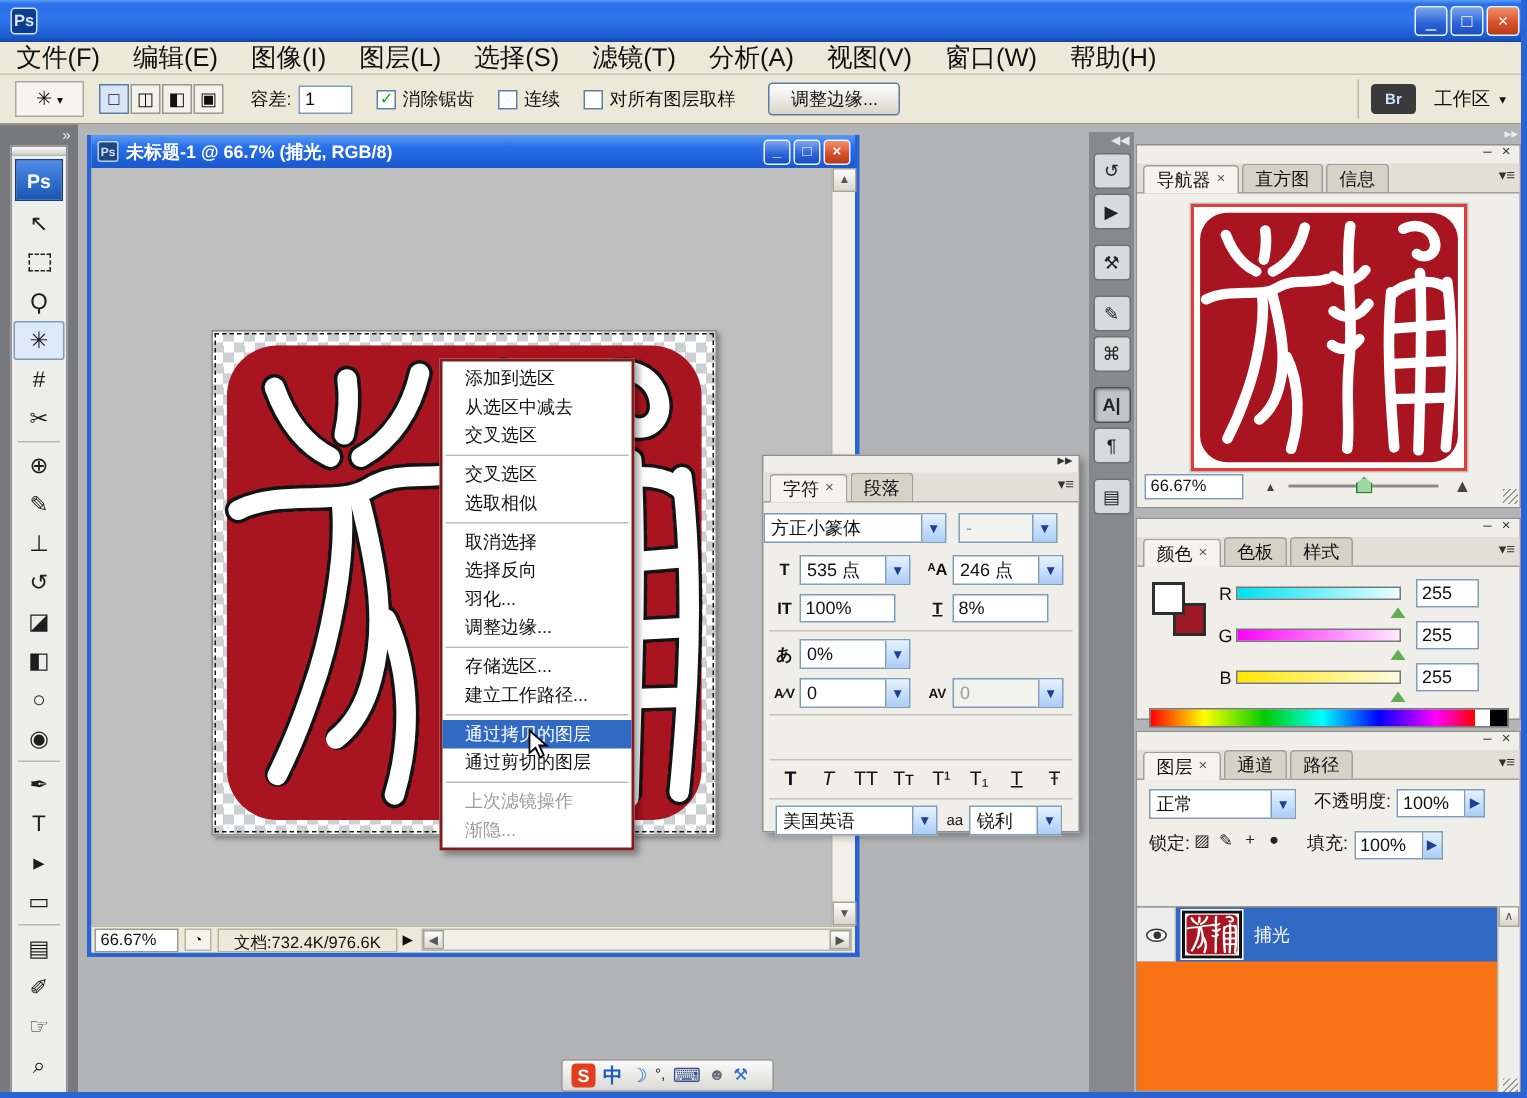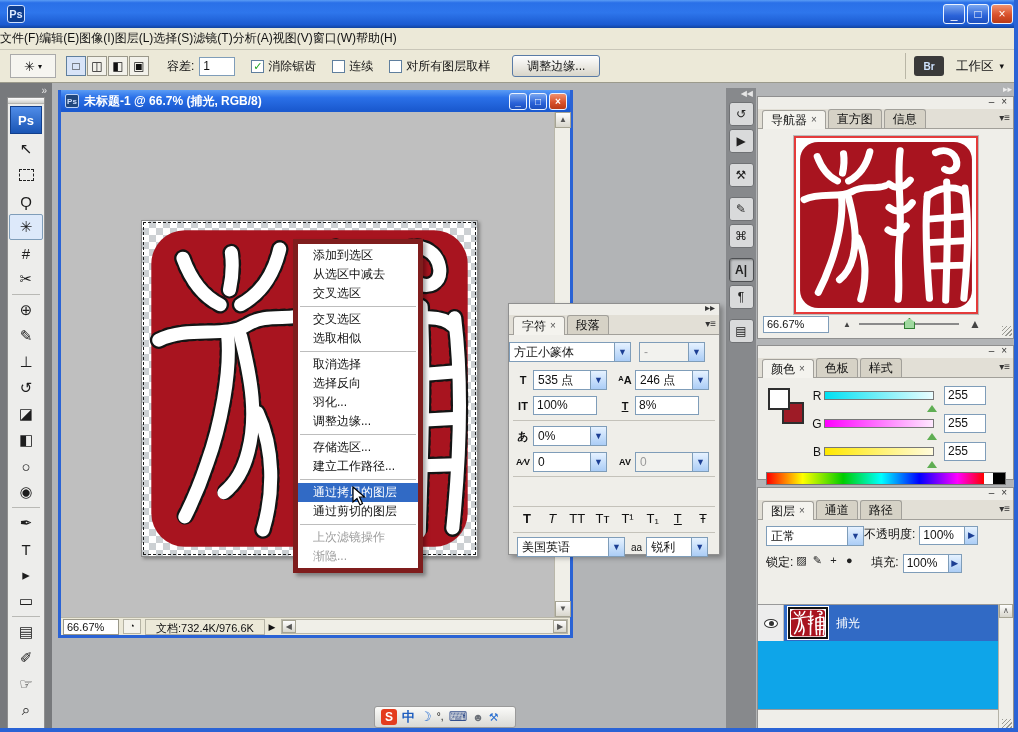--- a/index.html
+++ b/index.html
@@ -16,21 +16,21 @@
     background:#0d3d8f;color:#dbe9ff;font-weight:bold;font-size:11px;display:flex;align-items:center;justify-content:center;}
   .apptitle{font-weight:bold;font-size:13px;text-shadow:1px 1px 1px #0b3b8c;letter-spacing:.5px;
     font-family:"DejaVu Sans Mono","Liberation Mono",monospace;}
   .winbtns{margin-left:auto;display:flex;gap:2px;margin-right:5px;}
   .xpbtn{width:22px;height:20px;border-radius:3px;border:1px solid #eaf2ff;color:#fff;font-size:12px;line-height:18px;
     text-align:center;background:linear-gradient(180deg,#7aa7f0,#2a62d8 60%,#1c4fbe);}
   .xpbtn.close{background:linear-gradient(180deg,#f0926f,#d9512b 55%,#b93a17);}
 
   .menubar{left:0;top:28px;width:1018px;height:22px;background:#ece9d8;border-bottom:1px solid #c9c6b8;
     display:flex;align-items:center;}
-  .menuitem{padding:0 0;line-height:21px;font-size:12px;}
+  .menuitem{padding:0 11px;line-height:21px;font-size:17px;}
 
   
   .optionsbar{left:0;top:50px;width:1018px;height:33px;background:#ece9d8;border-bottom:1px solid #9b9a8c;
     display:flex;align-items:center;}
   .optsep{width:1px;height:26px;background:#b9b6a6;margin:0 8px;}
   .toolpreview{width:46px;height:24px;margin-left:10px;border:1px solid #aaa;background:#f6f5f0;
     display:flex;align-items:center;justify-content:center;gap:3px;font-size:13px;}
   .selmode{display:flex;gap:1px;margin-left:10px;}
   .selmode span{width:20px;height:20px;border:1px solid #9a988a;background:#f2f1ea;text-align:center;line-height:18px;font-size:12px;}
   .selmode span.on{background:#d8e4f8;border-color:#5f7f9e;}
@@ -79,21 +79,21 @@
   .hscroll{flex:1;height:15px;margin:0 2px;background:#f0efe8;border:1px solid #b9b7aa;display:flex;justify-content:space-between;align-items:center;}
   .hscroll .sarrow{height:13px;width:14px;line-height:11px;}
 
   .canvas{position:absolute;left:80px;top:108px;width:337px;height:337px;
     background:conic-gradient(#ccd0d3 25%,#fff 0 50%,#ccd0d3 0 75%,#fff 0) 0 0/14px 14px;
     border:1px solid #8a8a8a;box-shadow:2px 2px 3px rgba(60,60,60,.45);}
   .canvas svg{position:absolute;inset:0;}
   .canvas::after{content:"";position:absolute;inset:1px;border:1px dashed #1a1a1a;pointer-events:none;}
 
   
-  .ctxmenu{left:293px;top:239px;width:130px;background:#fff;border:5px solid #7f1d1d;
+  .ctxmenu{left:293px;top:239px;width:130px;background:#fff;border:2px solid #7f1d1d;
     box-shadow:3px 3px 4px rgba(0,0,0,.35);padding:2px 0;z-index:30;}
   .ctxitem{height:19px;line-height:19px;padding-left:15px;font-size:12px;white-space:nowrap;}
   .ctxitem.hl{background:#316ac5;color:#fff;}
   .ctxitem.dis{color:#9d9d9d;}
   .ctxsep{height:1px;background:#bdbdbd;margin:3px 2px;}
 
   
   .charpanel{left:508px;top:303px;width:212px;height:252px;background:#efeee9;border:1px solid #8f8f8f;
     box-shadow:3px 3px 5px rgba(0,0,0,.3);z-index:20;}
   .pchevrow{height:11px;position:relative;}
@@ -157,21 +157,21 @@
   .chthumb{position:absolute;right:-4px;top:8px;width:0;height:0;border:5px solid transparent;border-bottom:7px solid #5fae53;}
   .chval{width:42px;height:19px;border:1px solid #7f9db9;background:#fff;margin-left:10px;padding:1px 3px;}
   .spectrum{position:absolute;left:8px;top:94px;width:240px;height:13px;border:1px solid #777;
     background:linear-gradient(90deg,#f00 0%,#ff0 15%,#0c0 32%,#0ff 48%,#00f 64%,#f0f 80%,#f00 91%,#fff 91%,#fff 95%,#000 95%);}
 
   .lrow1,.lrow2{position:absolute;left:0;right:0;display:flex;align-items:flex-start;font-size:12px;}
   .spin{width:46px;height:19px;border:1px solid #7f9db9;background:#fff;padding:1px 3px;}
   .spinbtn{width:13px;height:19px;background:linear-gradient(180deg,#e6f2ff,#abcdf6);border:1px solid #7f9db9;border-left:none;
     color:#1c3f94;font-size:9px;text-align:center;line-height:17px;}
   .lockico{width:16px;text-align:center;font-size:11px;color:#222;}
-  .layerlist{position:absolute;left:0;right:15px;top:84px;height:106px;background:#0ea5e9;border-top:1px solid #999;border-bottom:1px solid #999;}
+  .layerlist{position:absolute;left:0;right:15px;top:84px;height:124px;background:#f97316;border-top:1px solid #999;border-bottom:1px solid #999;}
   .layerrow{position:absolute;left:0;right:0;top:0;height:36px;background:#316ac5;display:flex;align-items:center;}
   .eyecell{width:26px;height:36px;background:#ededed;border-right:1px solid #bbb;display:flex;align-items:center;justify-content:center;}
   .eye{width:14px;height:9px;border:1px solid #333;border-radius:50%;position:relative;background:#fff;}
   .eye::after{content:"";position:absolute;left:4px;top:1.5px;width:5px;height:5px;background:#333;border-radius:50%;}
   .lthumb{width:40px;height:32px;margin-left:4px;border:2px solid #111;background:#fff;position:relative;outline:1px solid #fff;}
   .lname{color:#fff;margin-left:8px;font-size:12px;}
   .llscroll{position:absolute;right:0;top:84px;width:15px;height:124px;background:#efeee9;border-left:1px solid #b5b3a8;}
   .lbottom{position:absolute;left:0;right:0;top:208px;height:24px;border-top:1px solid #a6a49a;display:flex;align-items:center;
     justify-content:flex-end;gap:11px;padding-right:22px;font-size:12px;color:#333;}
 
@@ -641,21 +641,21 @@
           <span>路径</span>
         </span>
       <span class="pmenu">▾≡</span>
     </div>
     <div class="pcontent" style="height:210px">
       <div class="lrow1" style="top:6px">
         <span class="combo" style="width:98px;margin-left:8px">
           <span class="cval">正常</span>
           <span class="carr">▼</span>
         </span>
-        <span style="margin-left:0">不透明度:</span>
+        <span style="margin-left:12px">不透明度:</span>
         <span class="spin" style="margin-left:4px">100%</span>
         <span class="spinbtn">▶</span>
       </div>
       <div class="lrow2" style="top:34px">
         <span style="margin-left:8px">锁定:</span>
         <span class="lockico">▨</span>
         <span class="lockico">✎</span>
         <span class="lockico">+</span>
         <span class="lockico">●</span>
         <span style="margin-left:14px">填充:</span>

